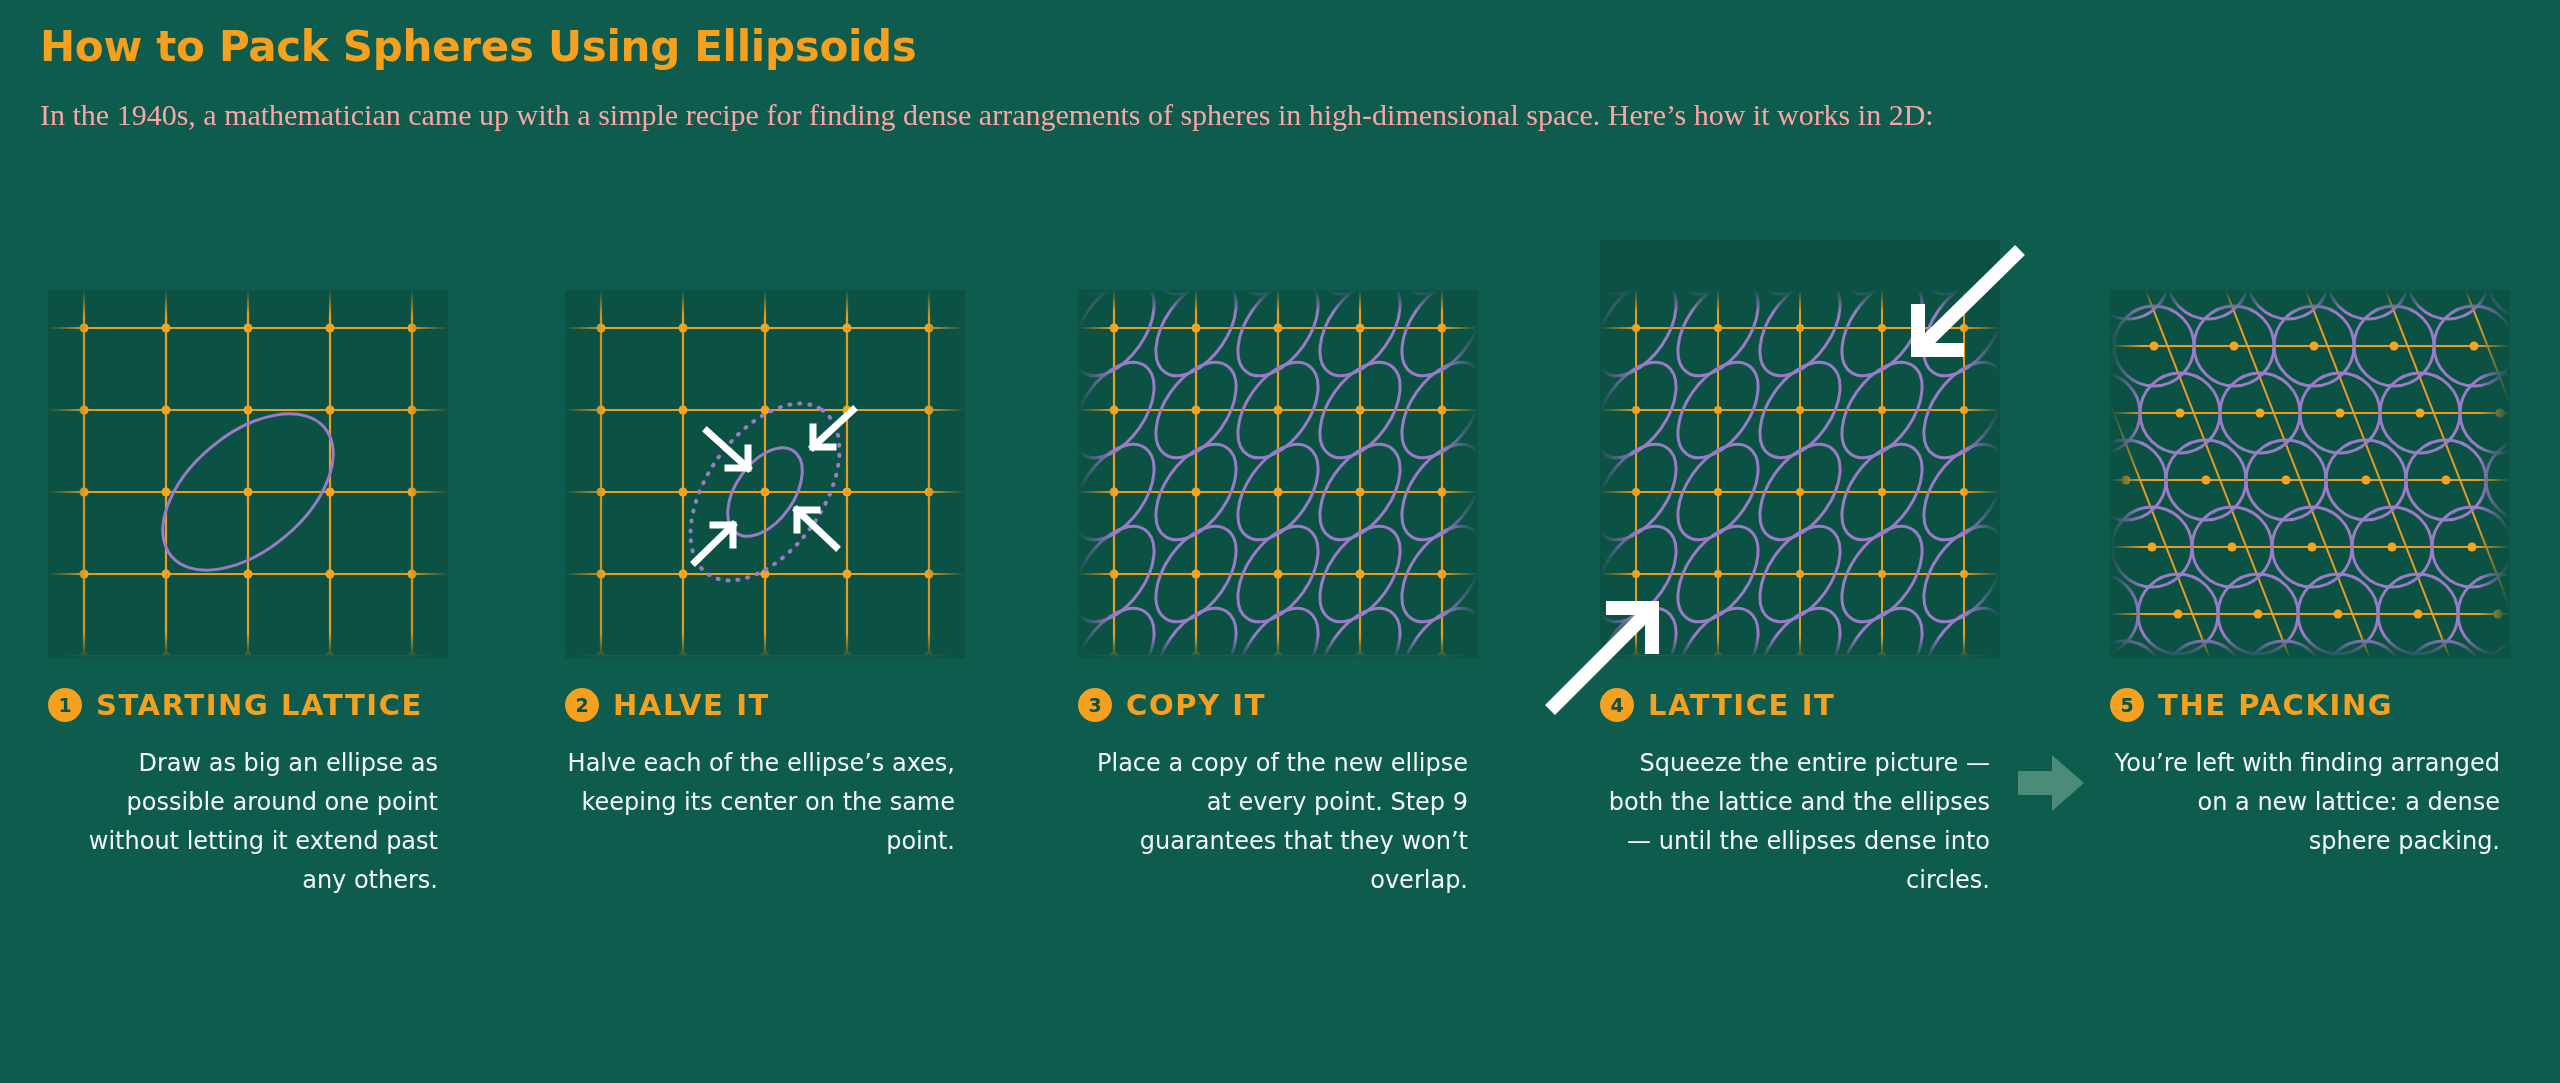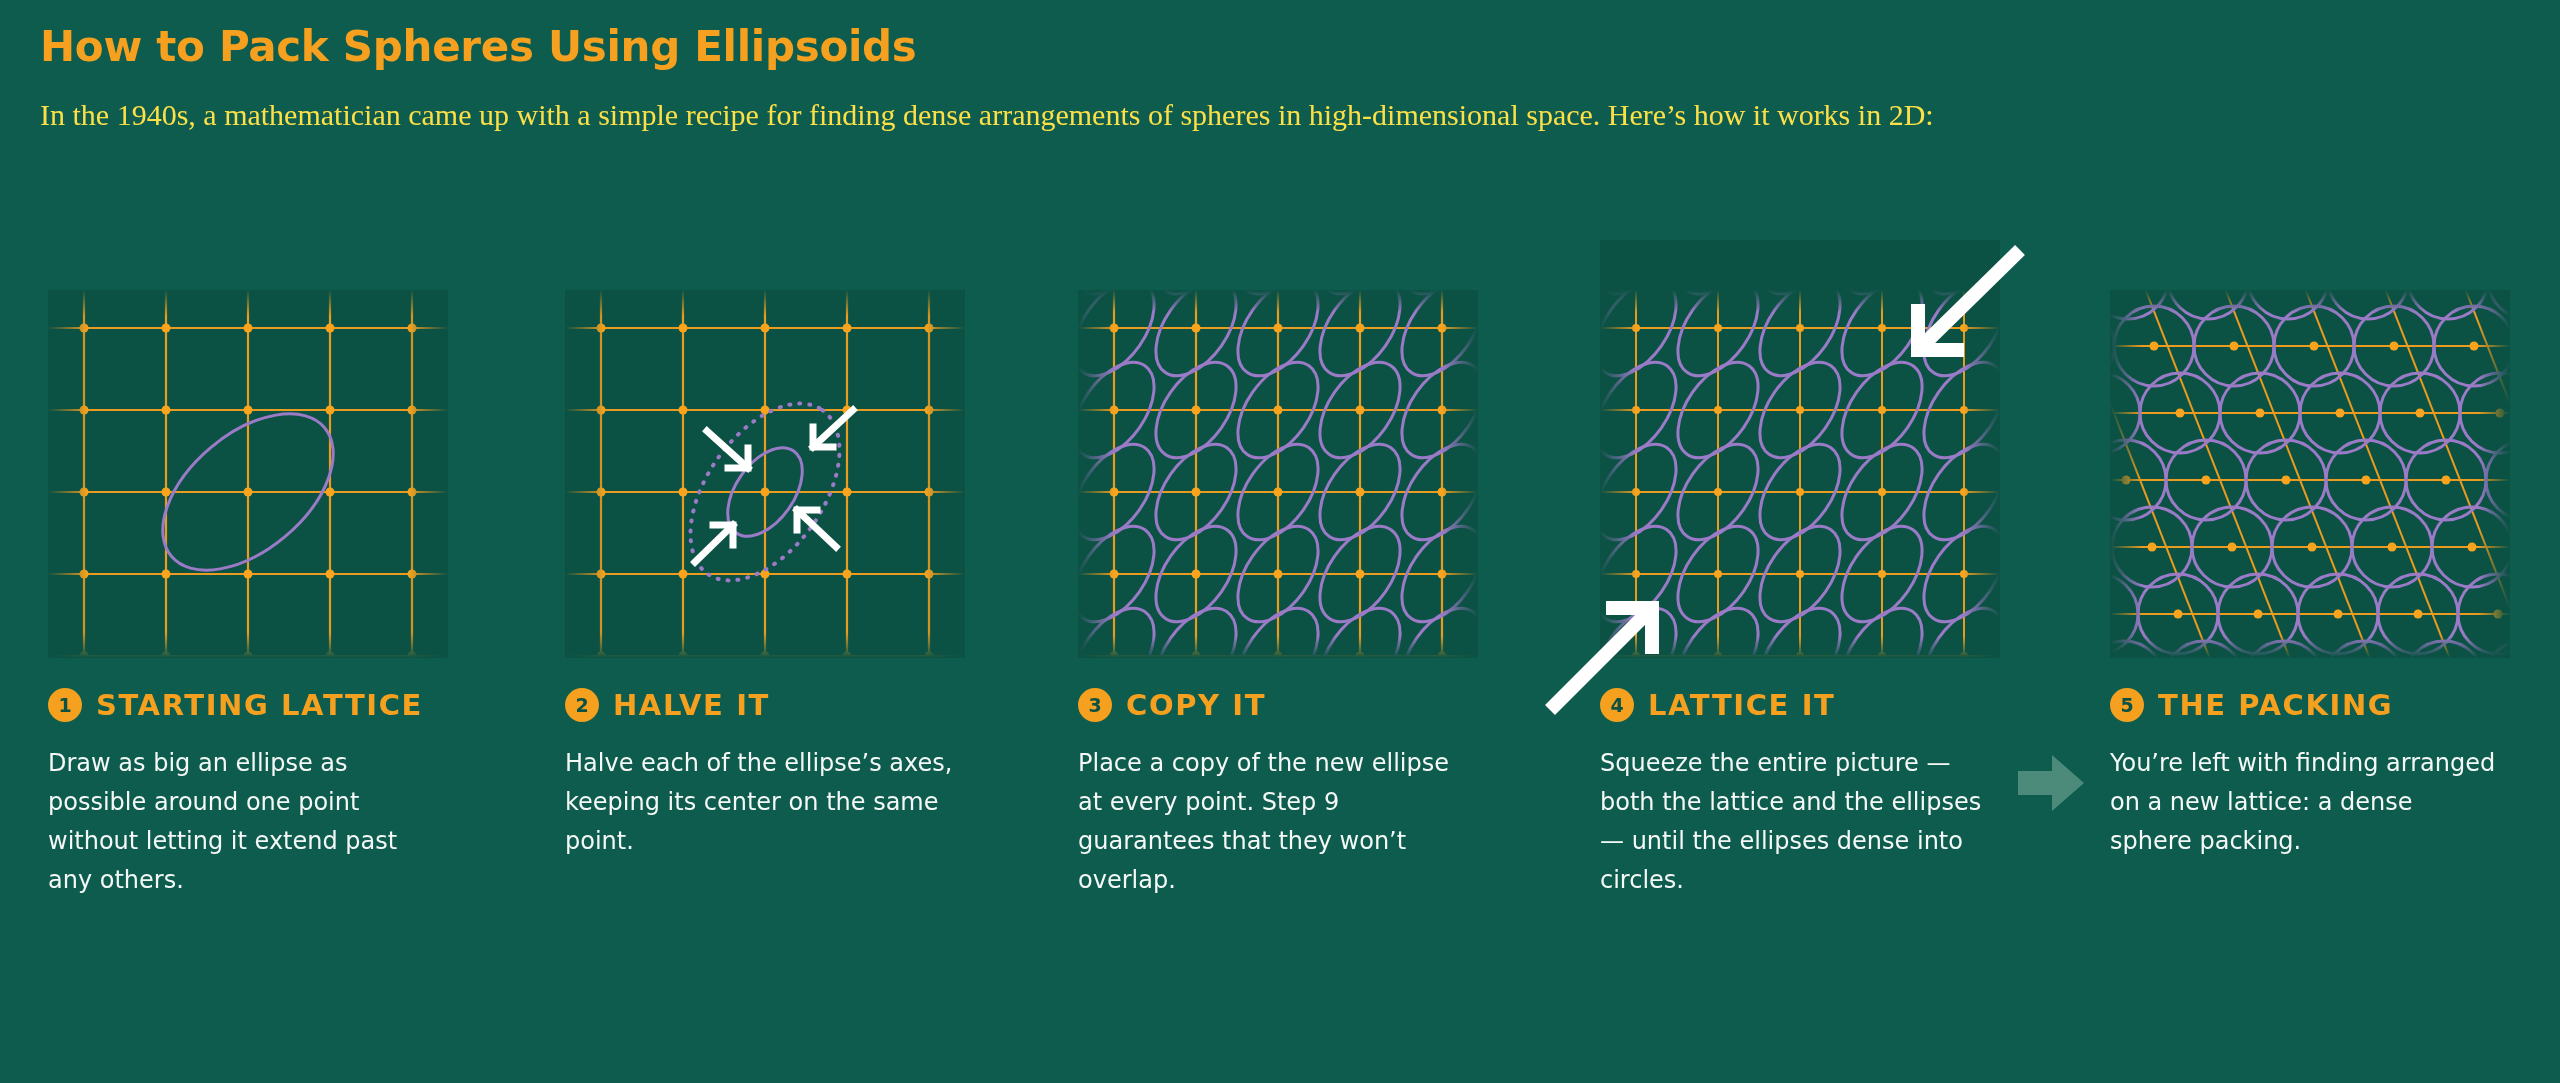--- a/index.html
+++ b/index.html
@@ -14,21 +14,21 @@
   
   .header { position:absolute; left:40px; top:22px; width:2480px; }
   .title {
     font-family:"DejaVu Sans", sans-serif;
     font-size:42px; font-weight:700; letter-spacing:-0.3px;
     color:#F5A01E; line-height:1.18;
   }
   .subtitle {
     margin-top:22px;
     font-family:"Liberation Serif", serif;
-    font-size:30px; font-weight:400; color:#fde047;
+    font-size:30px; font-weight:400; color:#fca5a5;
     line-height:1.42; max-width:2400px;
   }
 
   
   .panels { position:absolute; left:0; top:290px; width:2560px; height:700px; }
   .panel { position:absolute; top:0; width:400px; }
   .figure {
     position:relative; width:400px; height:368px;
     background:#0C5244; overflow:hidden;
   }
@@ -47,21 +47,21 @@
   }
   .caption-title {
     font-family:"DejaVu Sans", sans-serif;
     font-size:29px; font-weight:700; letter-spacing:1.6px;
     color:#F5A01E; white-space:nowrap;
   }
   .caption-body {
     margin-top:22px;
     font-family:"DejaVu Sans", sans-serif;
     font-size:24px; font-weight:400; color:#F4F8F6;
-    line-height:1.62; max-width:390px;
+    line-height:1.62; max-width:390px;text-align:right;
   }
 
   
   .transition-arrow {
     position:absolute; left:2018px; top:462px;
     width:66px; height:62px;
   }
 </style>
 </head>
 <body>

